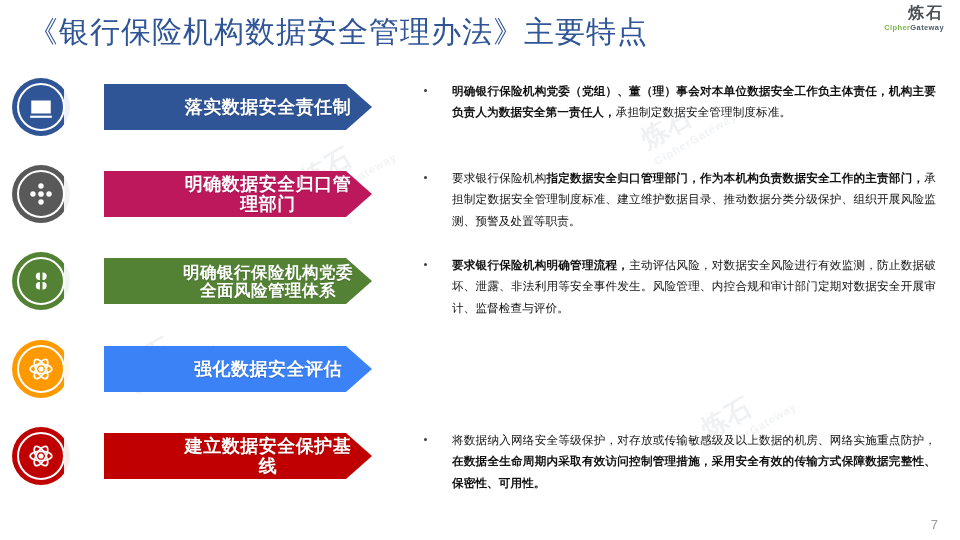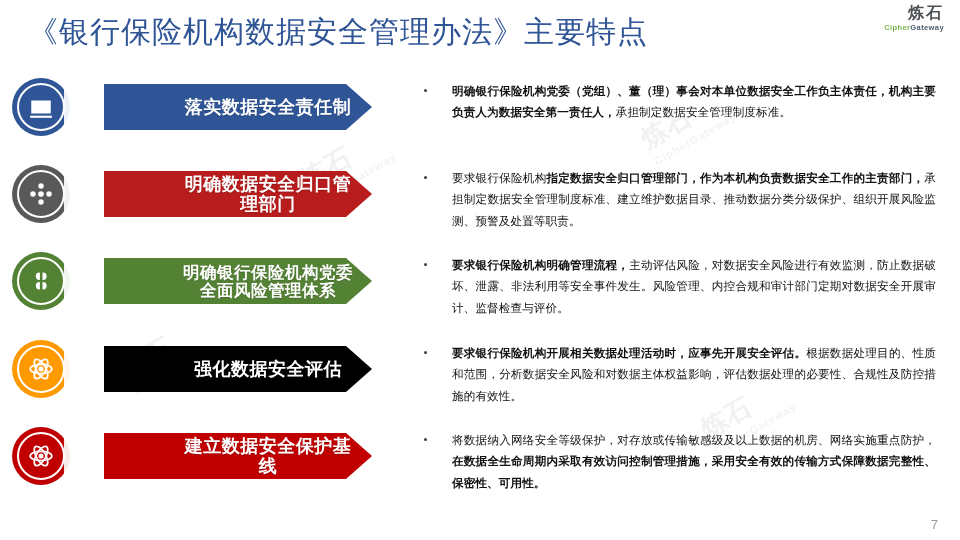--- a/index.html
+++ b/index.html
@@ -143,21 +143,21 @@
         <div class="ico-glyph">
           <svg viewBox="0 0 24 24">
               <circle cx="12" cy="12" r="2.6"></circle>
               <circle cx="12" cy="4.6" r="2.5"></circle>
               <circle cx="12" cy="19.4" r="2.5"></circle>
               <circle cx="4.6" cy="12" r="2.5"></circle>
               <circle cx="19.4" cy="12" r="2.5"></circle>
             </svg>
         </div>
       </div>
-      <div class="banner" style="background:#b91c1c;">
+      <div class="banner" style="background:#be185d;">
         <span class="banner-text">明确数据安全归口管理部门</span>
       </div>
       <div class="notch"></div>
       <div class="body-col">
         <span class="bullet"></span>
         <div class="para"><span>要求银行保险机构</span><b>指定数据安全归口管理部门，作为本机构负责数据安全工作的主责部门，</b><span>承担制定数据安全管理制度标准、建立维护数据目录、推动数据分类分级保护、组织开展风险监测、预警及处置等职责。</span></div>
       </div>
     </div>
 
     <div class="row r3">
@@ -185,28 +185,24 @@
         <div class="ico-ring"></div>
         <div class="ico-glyph">
           <svg viewBox="0 0 24 24" style="fill:none;stroke:#fff;stroke-width:1.6">
               <circle cx="12" cy="12" r="2.4" style="fill:#fff;stroke:none"></circle>
               <ellipse cx="12" cy="12" rx="10" ry="4.3"></ellipse>
               <ellipse cx="12" cy="12" rx="10" ry="4.3" transform="rotate(60 12 12)"></ellipse>
               <ellipse cx="12" cy="12" rx="10" ry="4.3" transform="rotate(120 12 12)"></ellipse>
             </svg>
         </div>
       </div>
-      <div class="banner" style="background:#000000;">
+      <div class="banner" style="background:#3b82f6;">
         <span class="banner-text">强化数据安全评估</span>
       </div>
       <div class="notch"></div>
-      <div class="body-col">
-        <span class="bullet"></span>
-        <div class="para"><b>要求银行保险机构开展相关数据处理活动时，应事先开展安全评估。</b><span>根据数据处理目的、性质和范围，分析数据安全风险和对数据主体权益影响，评估数据处理的必要性、合规性及防控措施的有效性。</span></div>
-      </div>
     </div>
 
     <div class="row r5">
       <div class="ico-wrap" style="background:#C00000;">
         <div class="ico-ring"></div>
         <div class="ico-glyph">
           <svg viewBox="0 0 24 24" style="fill:none;stroke:#fff;stroke-width:1.6">
               <circle cx="12" cy="12" r="2.4" style="fill:#fff;stroke:none"></circle>
               <ellipse cx="12" cy="12" rx="10" ry="4.3"></ellipse>
               <ellipse cx="12" cy="12" rx="10" ry="4.3" transform="rotate(60 12 12)"></ellipse>

